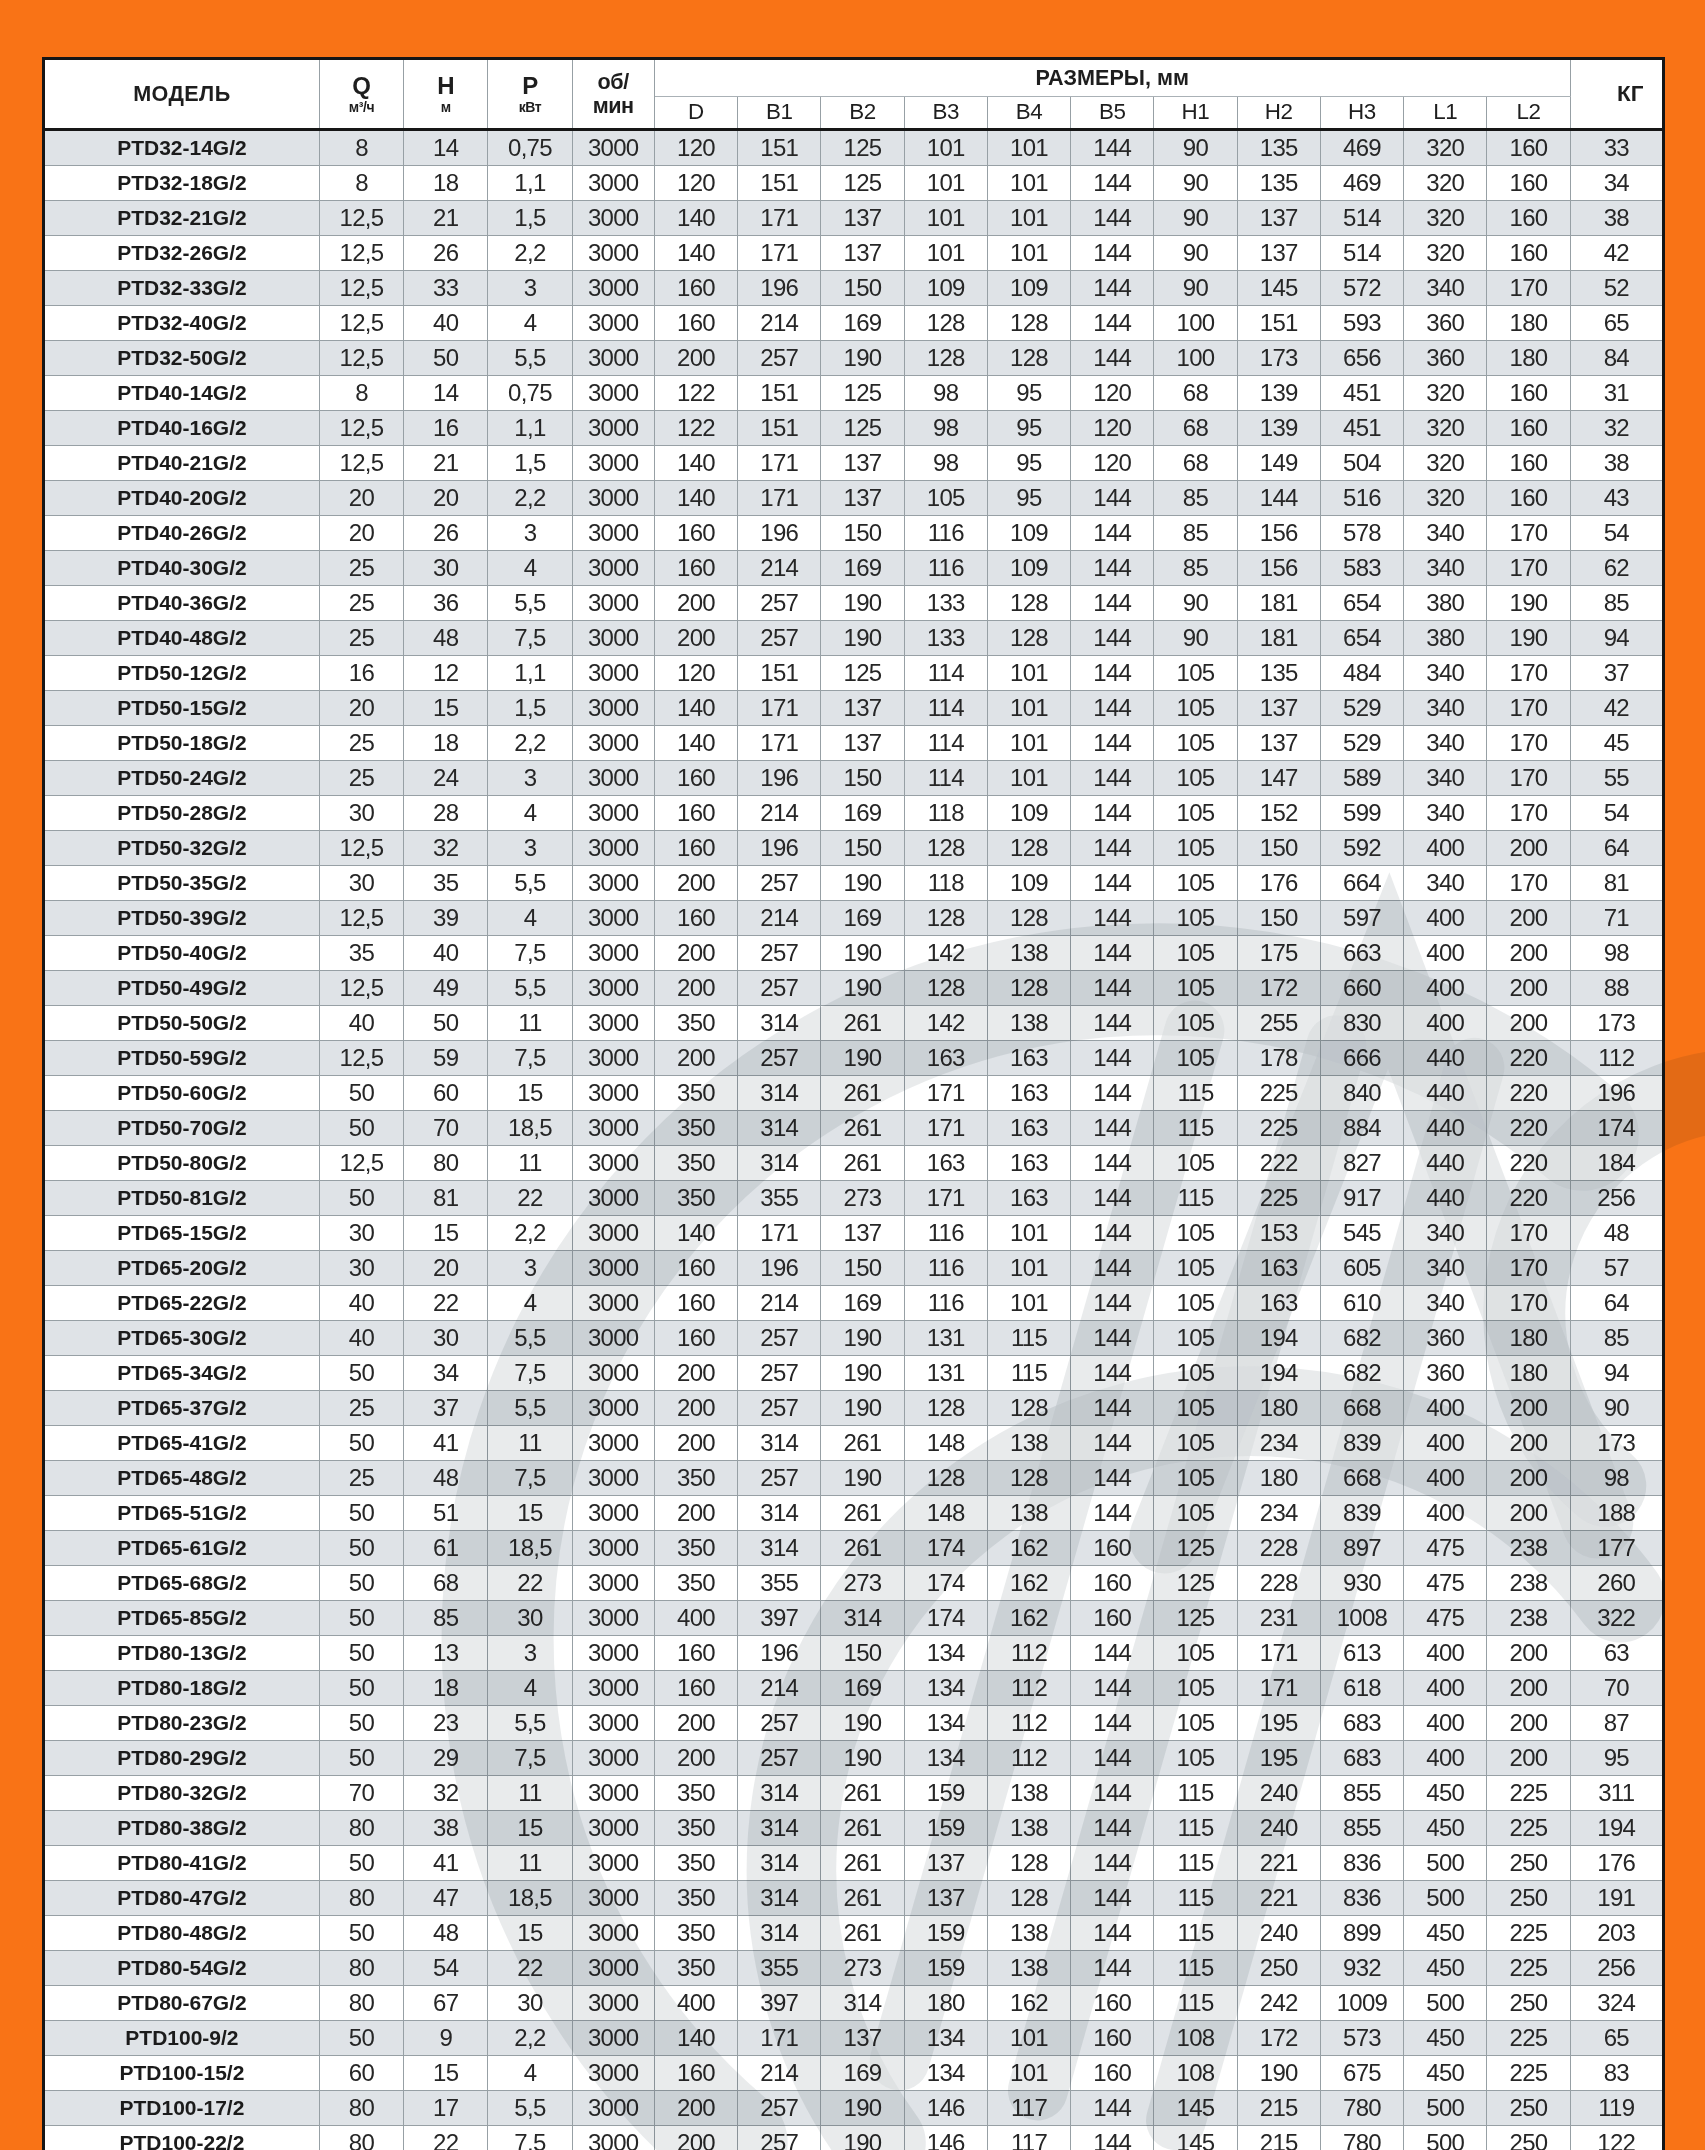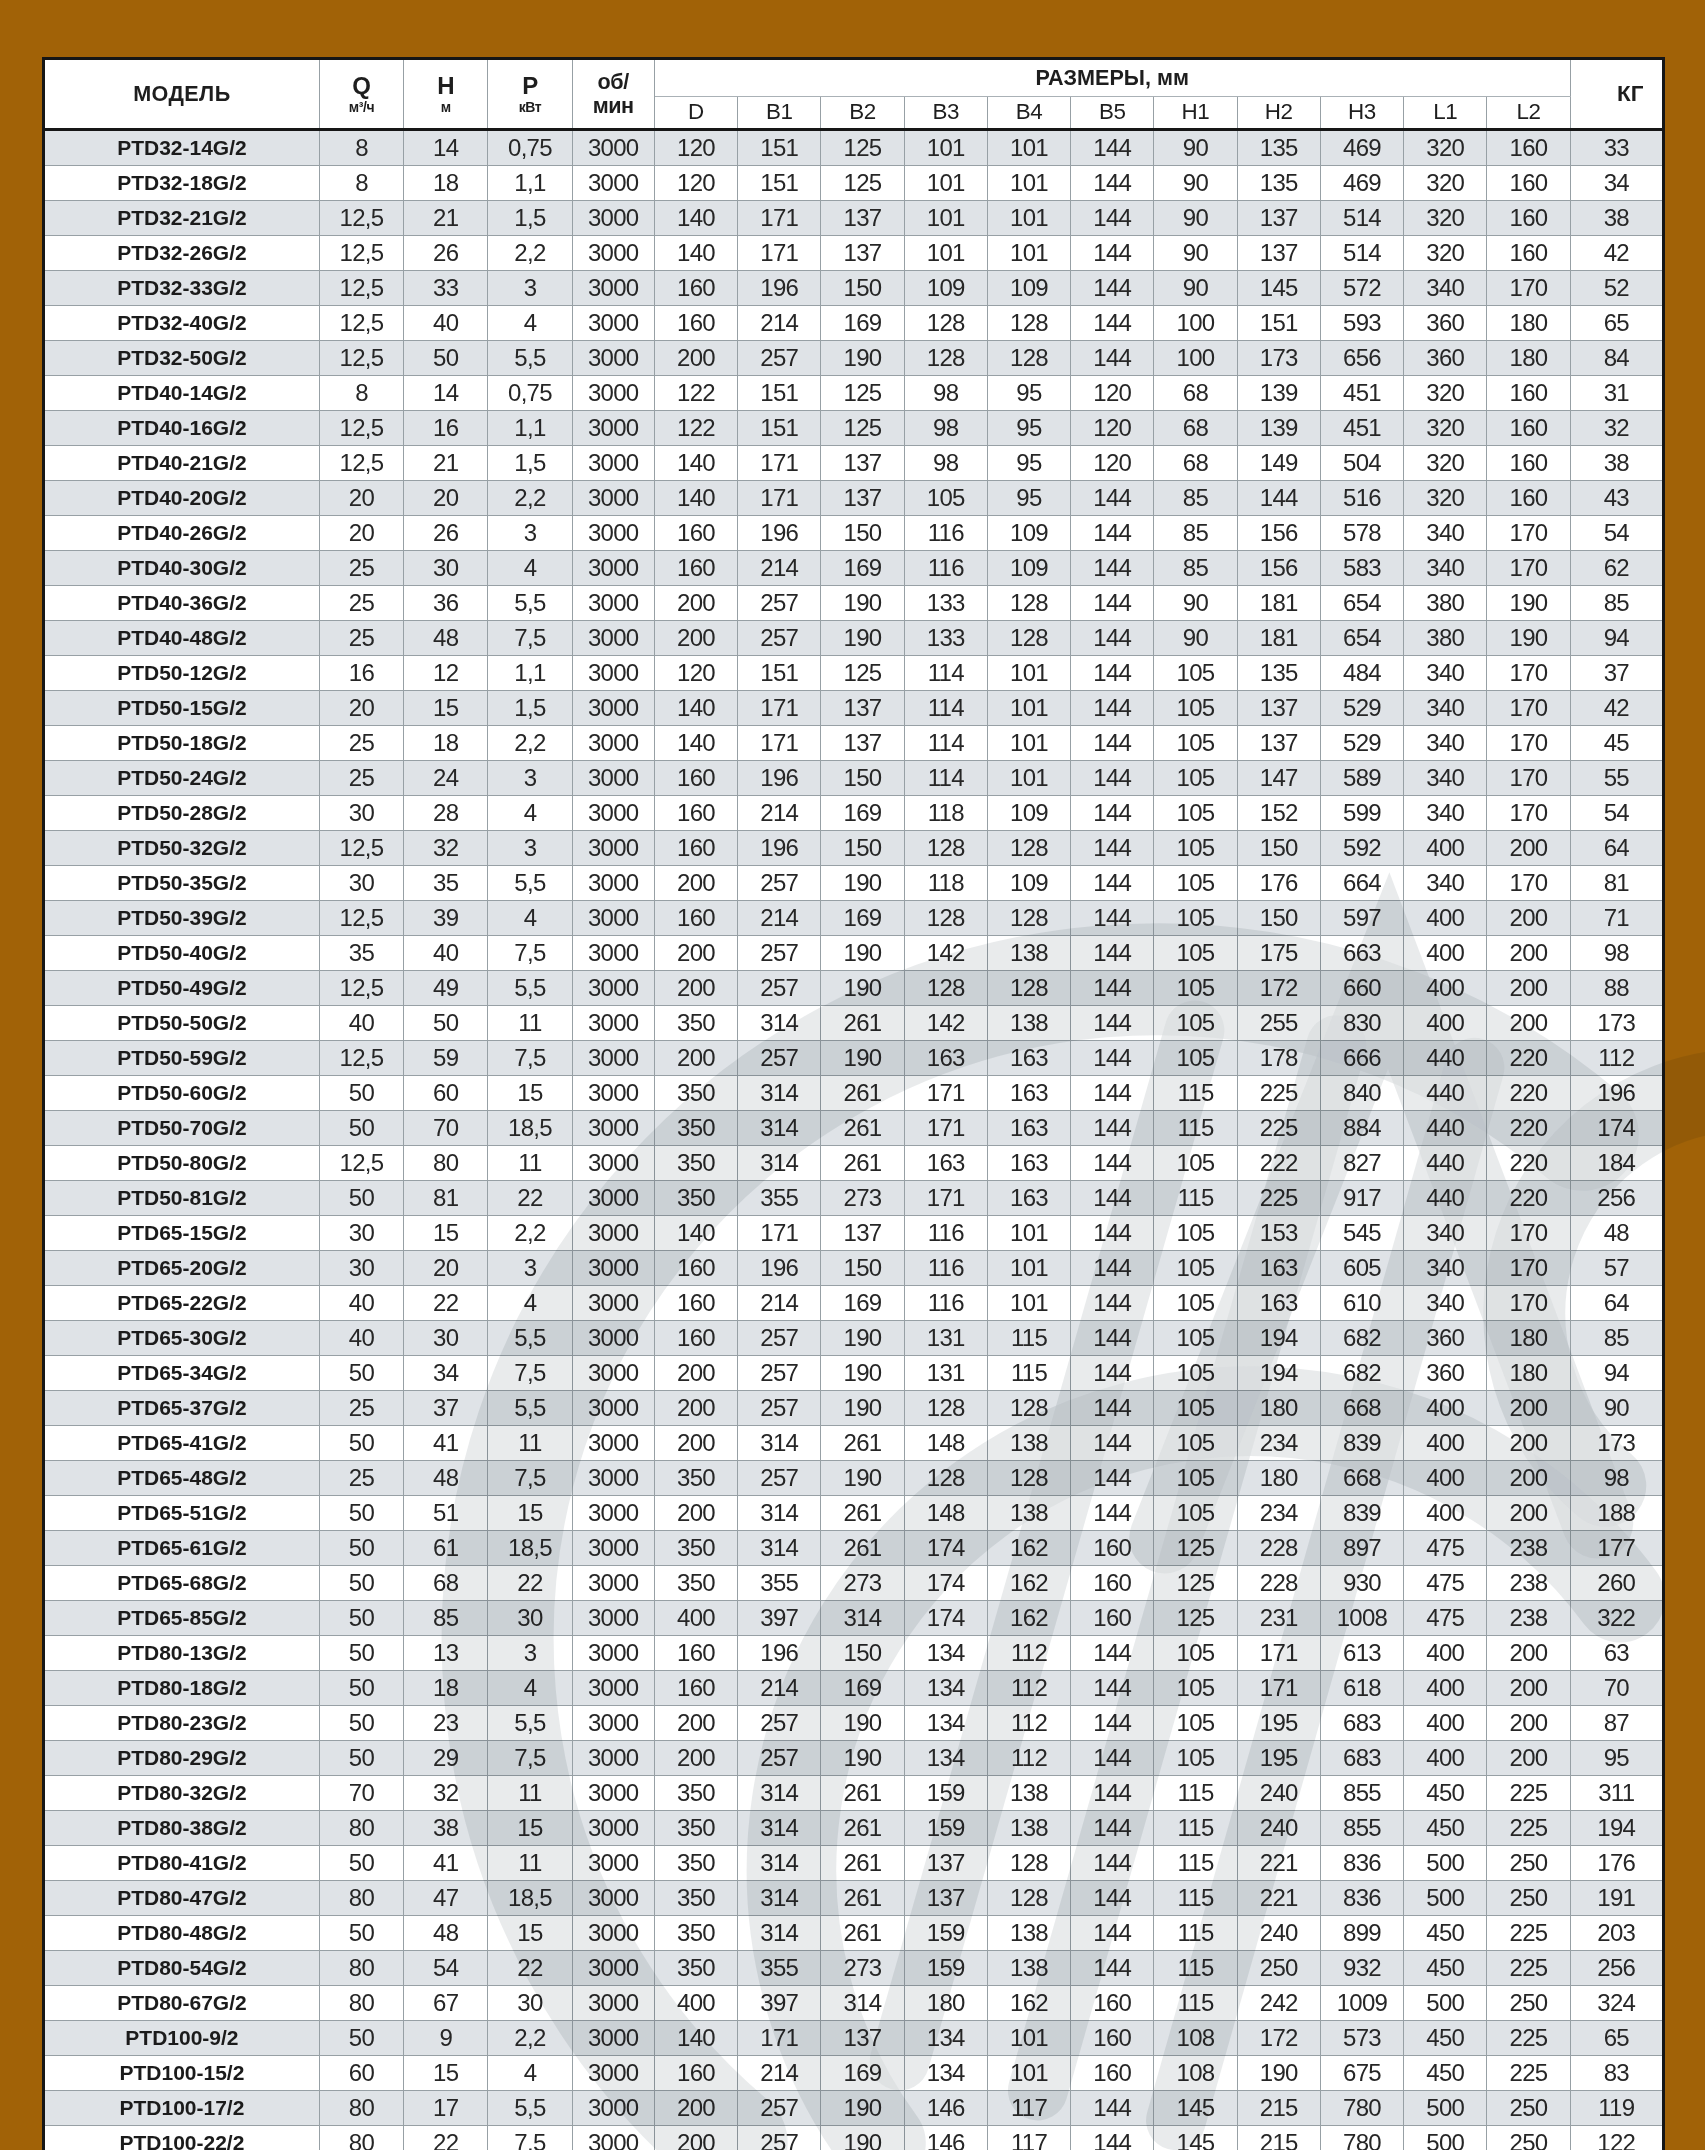--- a/index.html
+++ b/index.html
@@ -1,18 +1,18 @@
 <!DOCTYPE html>
 <html style="font-size:12px"><head>
 <meta charset="utf-8">
 <style>
   html,body{margin:0;padding:0;background:#ffffff;}
   body{width:1706px;height:2151px;position:relative;overflow:hidden;
        font-family:"Liberation Sans",sans-serif;color:#1e1e1e;}
-  .stage{position:absolute;inset:0;background:#a16207;}
+  .stage{position:absolute;inset:0;background:#f97316;}
 
   table.spec{position:absolute;left:42px;top:57px;width:1623px;
              border-collapse:collapse;table-layout:fixed;
              border:3px solid #161616;background:#ffffff;}
   th,td{border:0.7px solid #97a0a5;border-top-width:1.1px;border-bottom-width:1.1px;
         text-align:center;vertical-align:middle;padding:0;overflow:hidden;
         white-space:nowrap;}
   thead th{background:#ffffff;}
   th.top-group{height:35px;border-bottom:0.7px solid #aab1b6;margin-left:15px;}
   th.merged{height:68px;}

